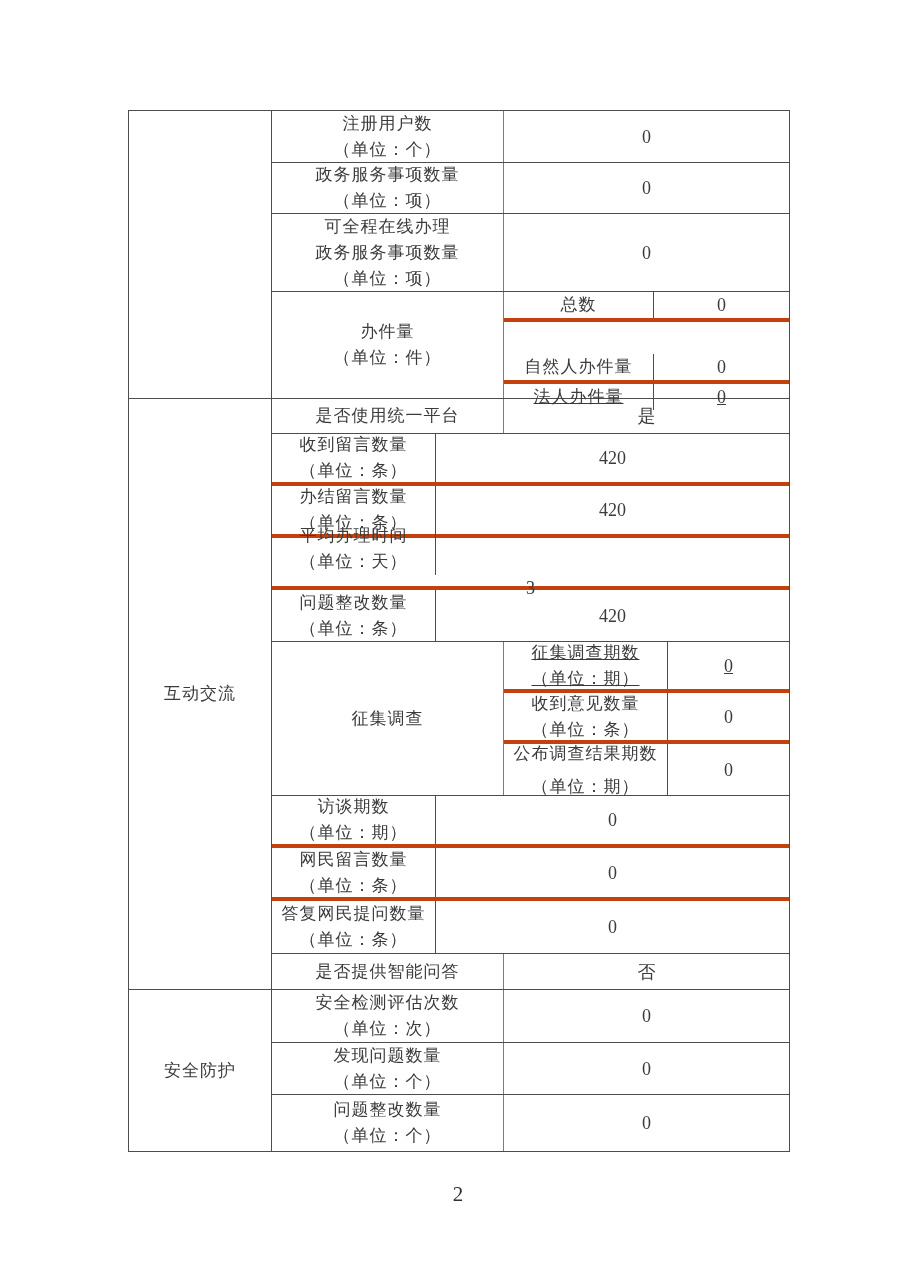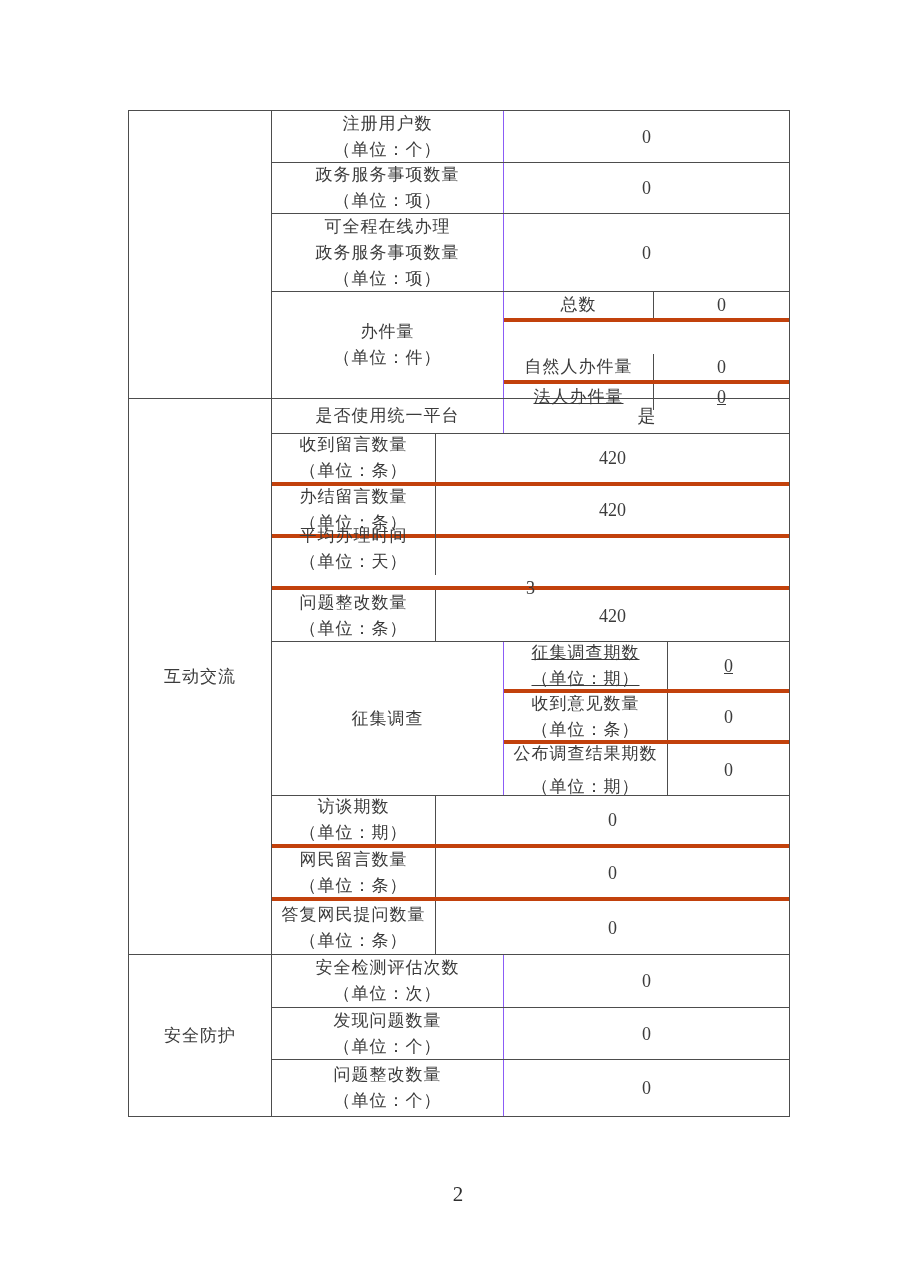--- a/index.html
+++ b/index.html
@@ -254,20 +254,28 @@
                 <div class="cell sub-label-cell" style="width: 164px;">
                   <div class="ln">答复网民提问数量</div>
                   <div class="ln">（单位：条）</div>
                 </div>
                 <div class="cell value-cell">
                   <div class="ln">0</div>
                 </div>
               </div>
             </div>
           </div>
+          <div class="item-row" style="height: 35px;">
+            <div class="cell label-cell">
+              <div class="ln">是否提供智能问答</div>
+            </div>
+            <div class="cell value-cell">
+              <div class="ln">否</div>
+            </div>
+          </div>
         </div>
       </div>
       <div class="sec-row">
         <div class="cell group-cell">
           <div class="ln">安全防护</div>
         </div>
         <div class="rows-col">
           <div class="item-row" style="height: 53px; align-items: center;">
             <div class="cell label-cell">
               <div class="ln">安全检测评估次数</div>

